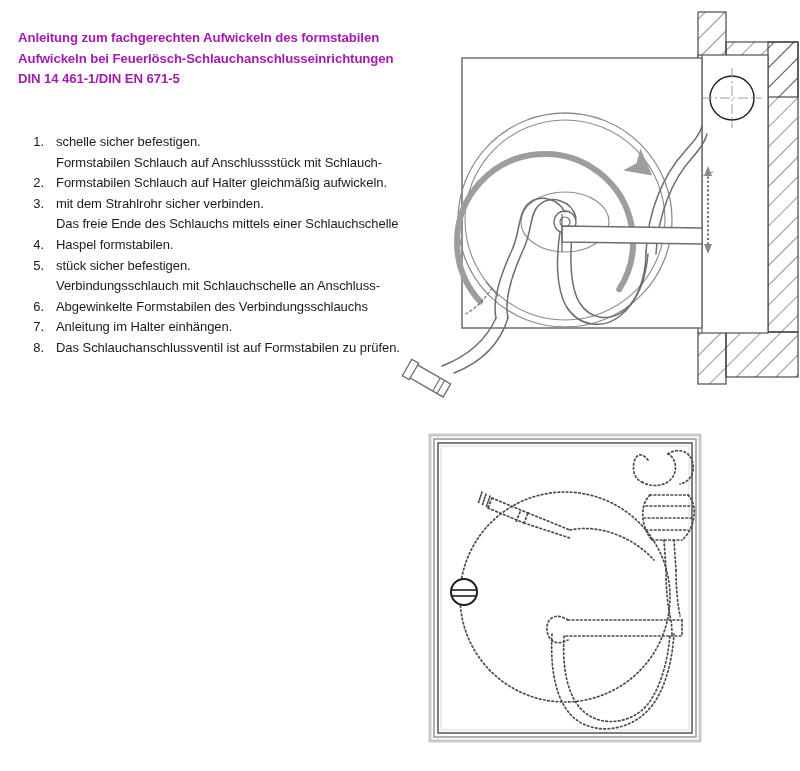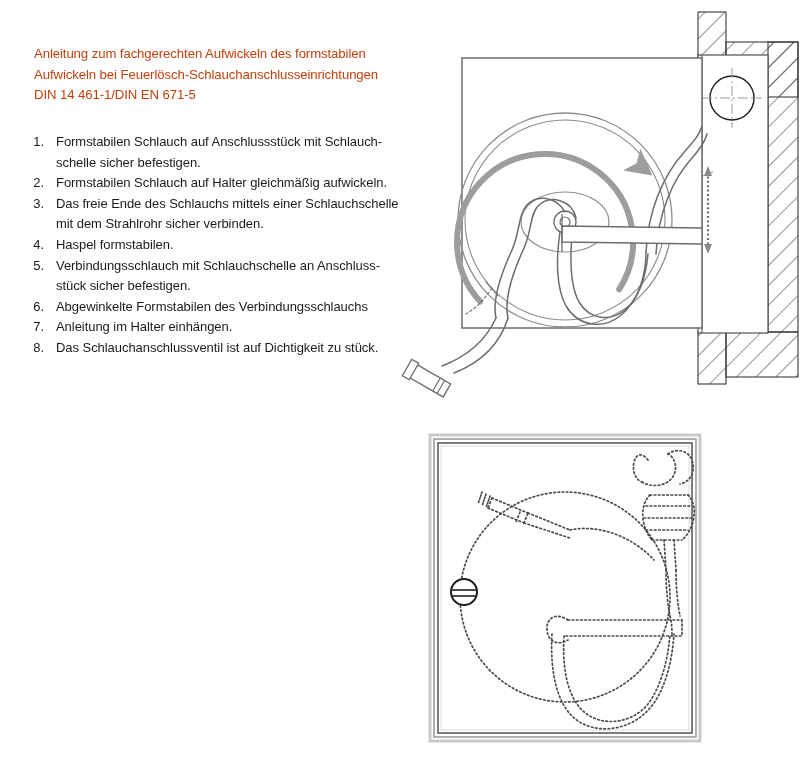--- a/index.html
+++ b/index.html
@@ -21,25 +21,25 @@
   
   #text-column {
     position: absolute;
     left: 18px;
     top: 28px;
     width: 400px;
   }
 
   #doc-title {
     font-size: 13.2px;
-    font-weight: normal;
+    font-weight: bold;
     line-height: 20.5px;
     letter-spacing: -0.1px;
-    margin: 16px;
-    color: #c2410c;
+    margin: 0;
+    color: #a21caf;
   }
   #doc-title .title-line { display: block; white-space: nowrap; }
 
   #steps-list {
     margin: 0;
     padding: 0;
     list-style: none;
     position: absolute;
     top: 104px;
     left: 0;
@@ -83,73 +83,73 @@
     <span class="title-line">Anleitung zum fachgerechten Aufwickeln des formstabilen</span>
     <span class="title-line">Aufwickeln bei Feuerlösch-Schlauchanschlusseinrichtungen</span>
     <span class="title-line">DIN 14 461-1/DIN EN 671-5</span>
   </h1>
 
   <ol id="steps-list">
 
     <li class="step-item">
       <span class="step-num">1.</span>
       <span class="step-text">
+        <span class="ln">schelle sicher befestigen.</span>
         <span class="ln">Formstabilen Schlauch auf Anschlussstück mit Schlauch-</span>
-        <span class="ln">schelle sicher befestigen.</span>
       </span>
     </li>
 
     <li class="step-item">
       <span class="step-num">2.</span>
       <span class="step-text">
         <span class="ln">Formstabilen Schlauch auf Halter gleichmäßig aufwickeln.</span>
       </span>
     </li>
 
     <li class="step-item">
       <span class="step-num">3.</span>
       <span class="step-text">
+        <span class="ln">mit dem Strahlrohr sicher verbinden.</span>
         <span class="ln">Das freie Ende des Schlauchs mittels einer Schlauchschelle</span>
-        <span class="ln">mit dem Strahlrohr sicher verbinden.</span>
       </span>
     </li>
 
     <li class="step-item">
       <span class="step-num">4.</span>
       <span class="step-text">
         <span class="ln">Haspel formstabilen.</span>
       </span>
     </li>
 
     <li class="step-item">
       <span class="step-num">5.</span>
       <span class="step-text">
+        <span class="ln">stück sicher befestigen.</span>
         <span class="ln">Verbindungsschlauch mit Schlauchschelle an Anschluss-</span>
-        <span class="ln">stück sicher befestigen.</span>
       </span>
     </li>
 
     <li class="step-item">
       <span class="step-num">6.</span>
       <span class="step-text">
         <span class="ln">Abgewinkelte Formstabilen des Verbindungsschlauchs</span>
       </span>
     </li>
 
     <li class="step-item">
       <span class="step-num">7.</span>
       <span class="step-text">
         <span class="ln">Anleitung im Halter einhängen.</span>
       </span>
     </li>
 
     <li class="step-item">
       <span class="step-num">8.</span>
       <span class="step-text">
-        <span class="ln">Das Schlauchanschlussventil ist auf Dichtigkeit zu stück.</span>
+        <span class="ln">Das Schlauchanschlussventil ist auf Formstabilen zu prüfen.</span>
       </span>
     </li>
 
   </ol>
 </div>
 
 <div class="figure" id="figure-top">
   <svg width="420" height="410" viewBox="0 0 420 410" xmlns="http://www.w3.org/2000/svg">
     <defs>
       <pattern id="wallHatch" width="14" height="14" patternUnits="userSpaceOnUse" patternTransform="rotate(45)">

